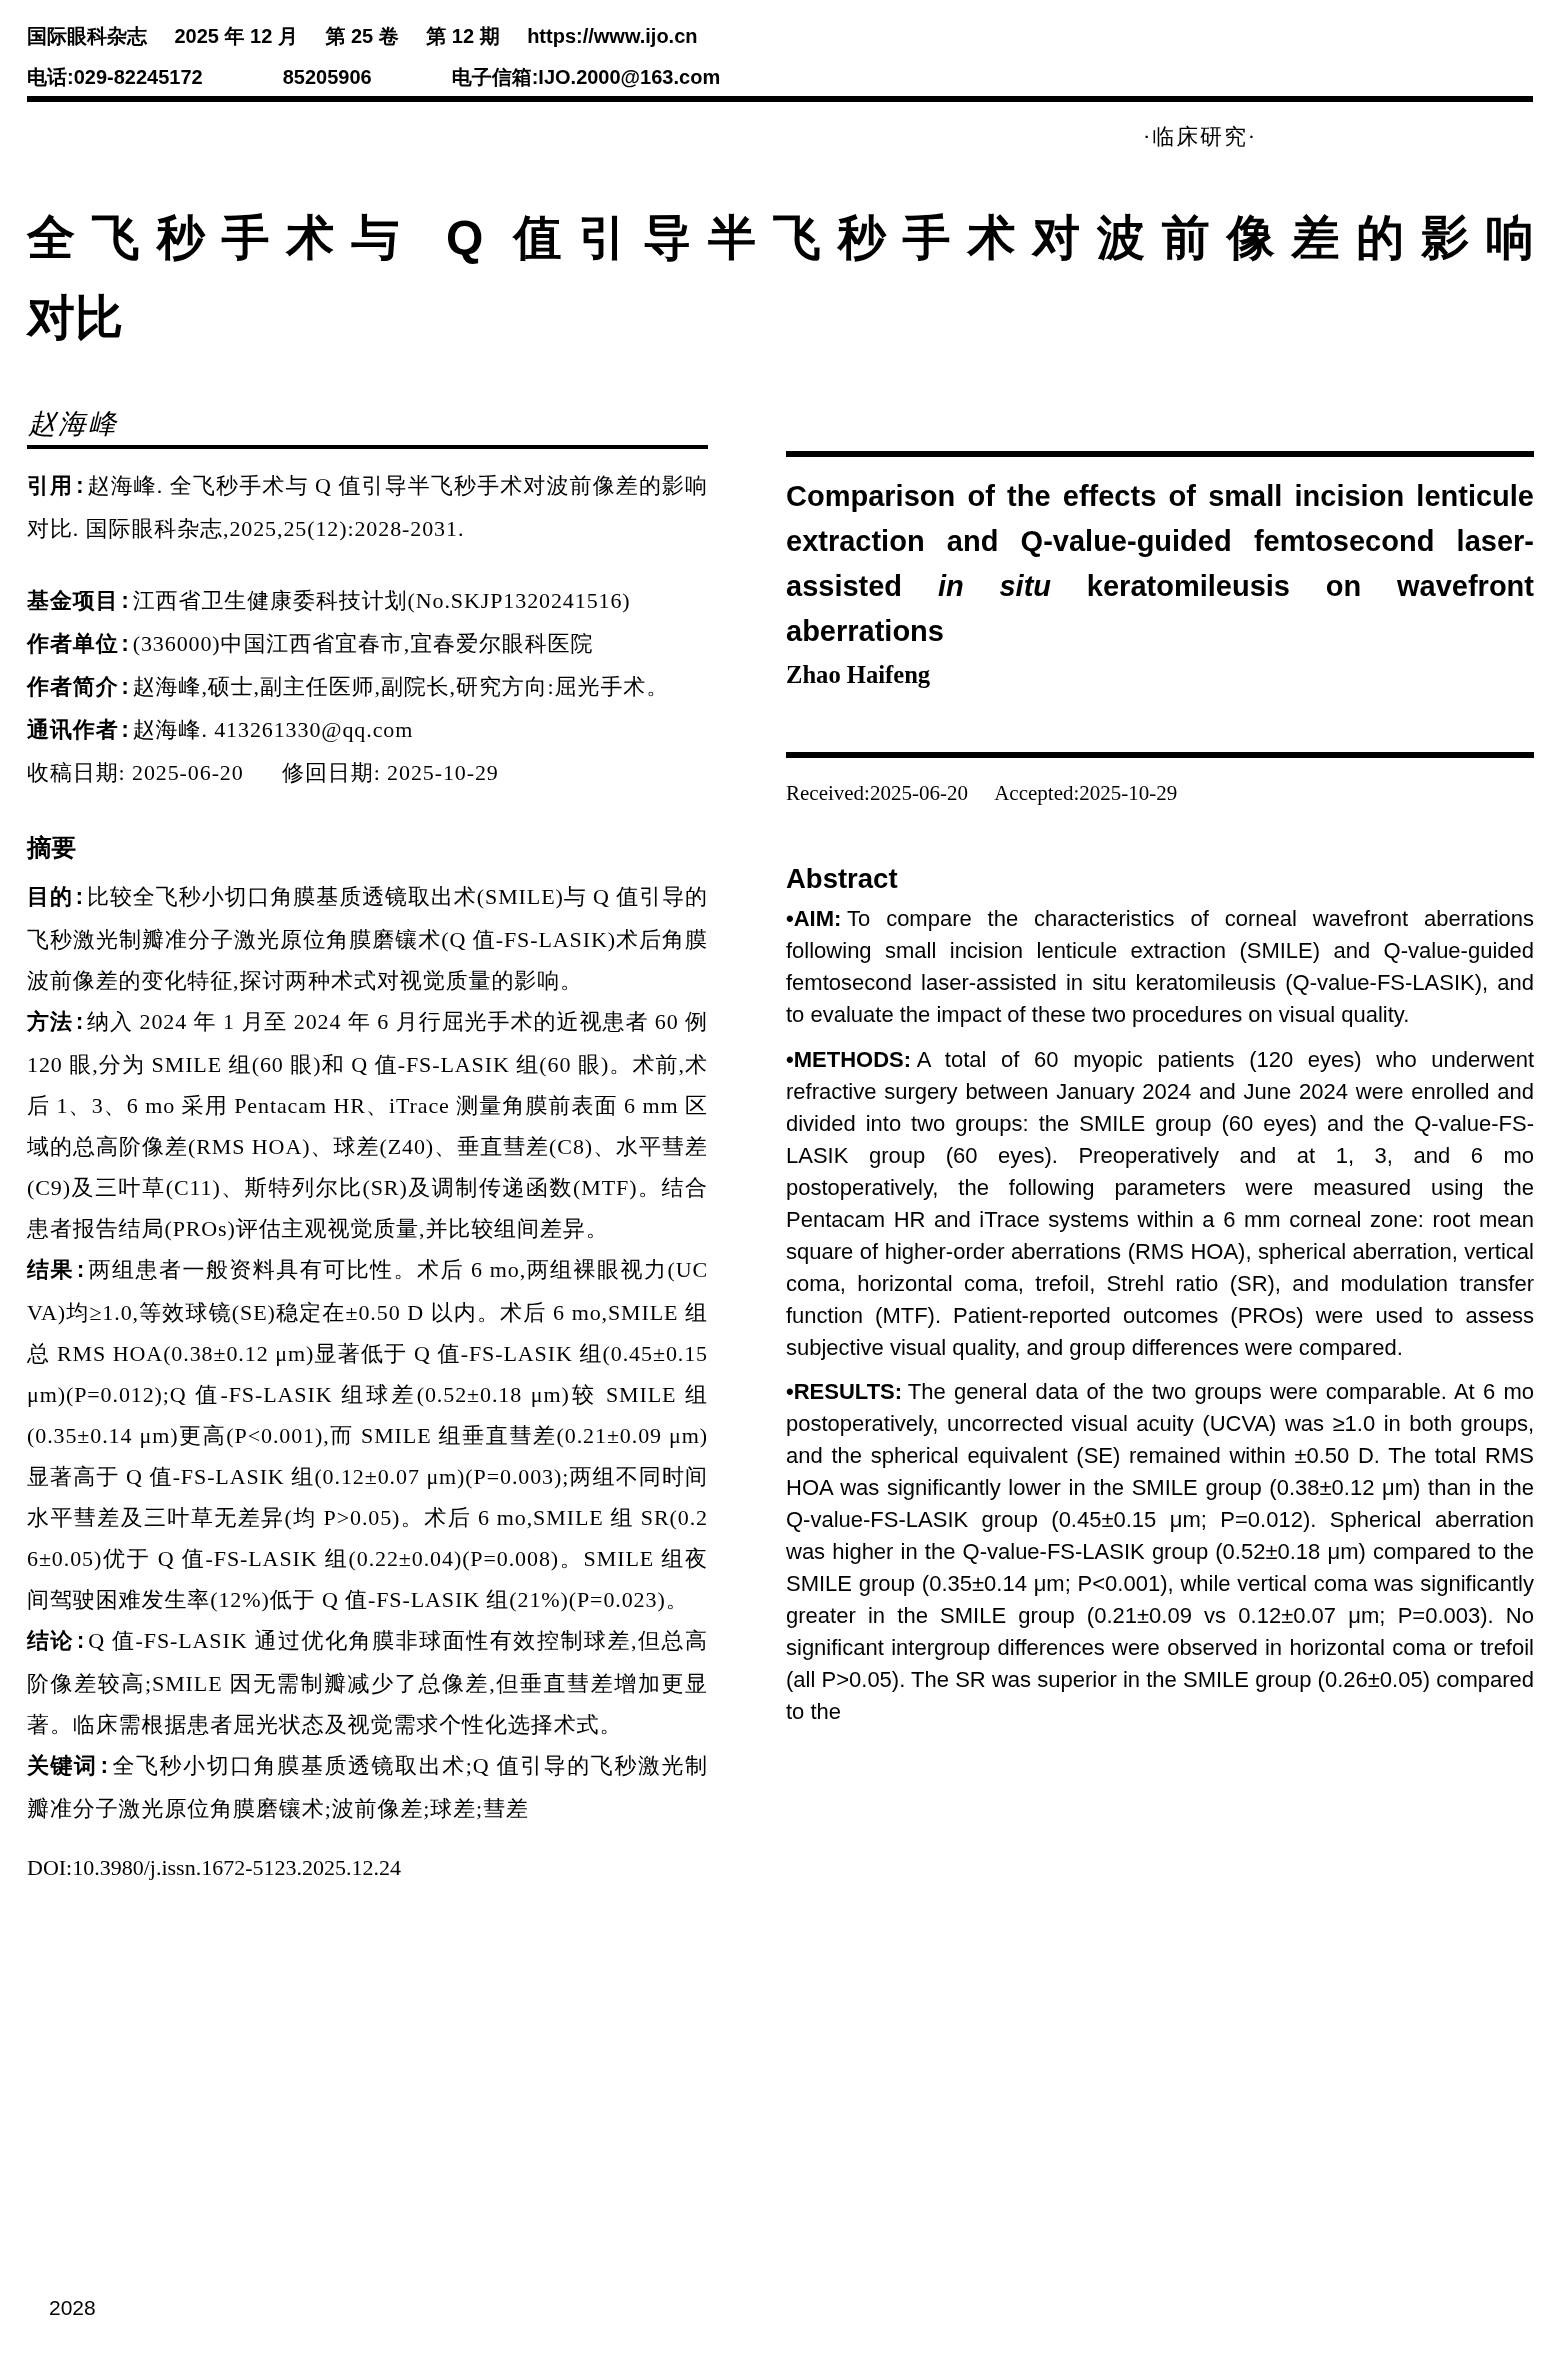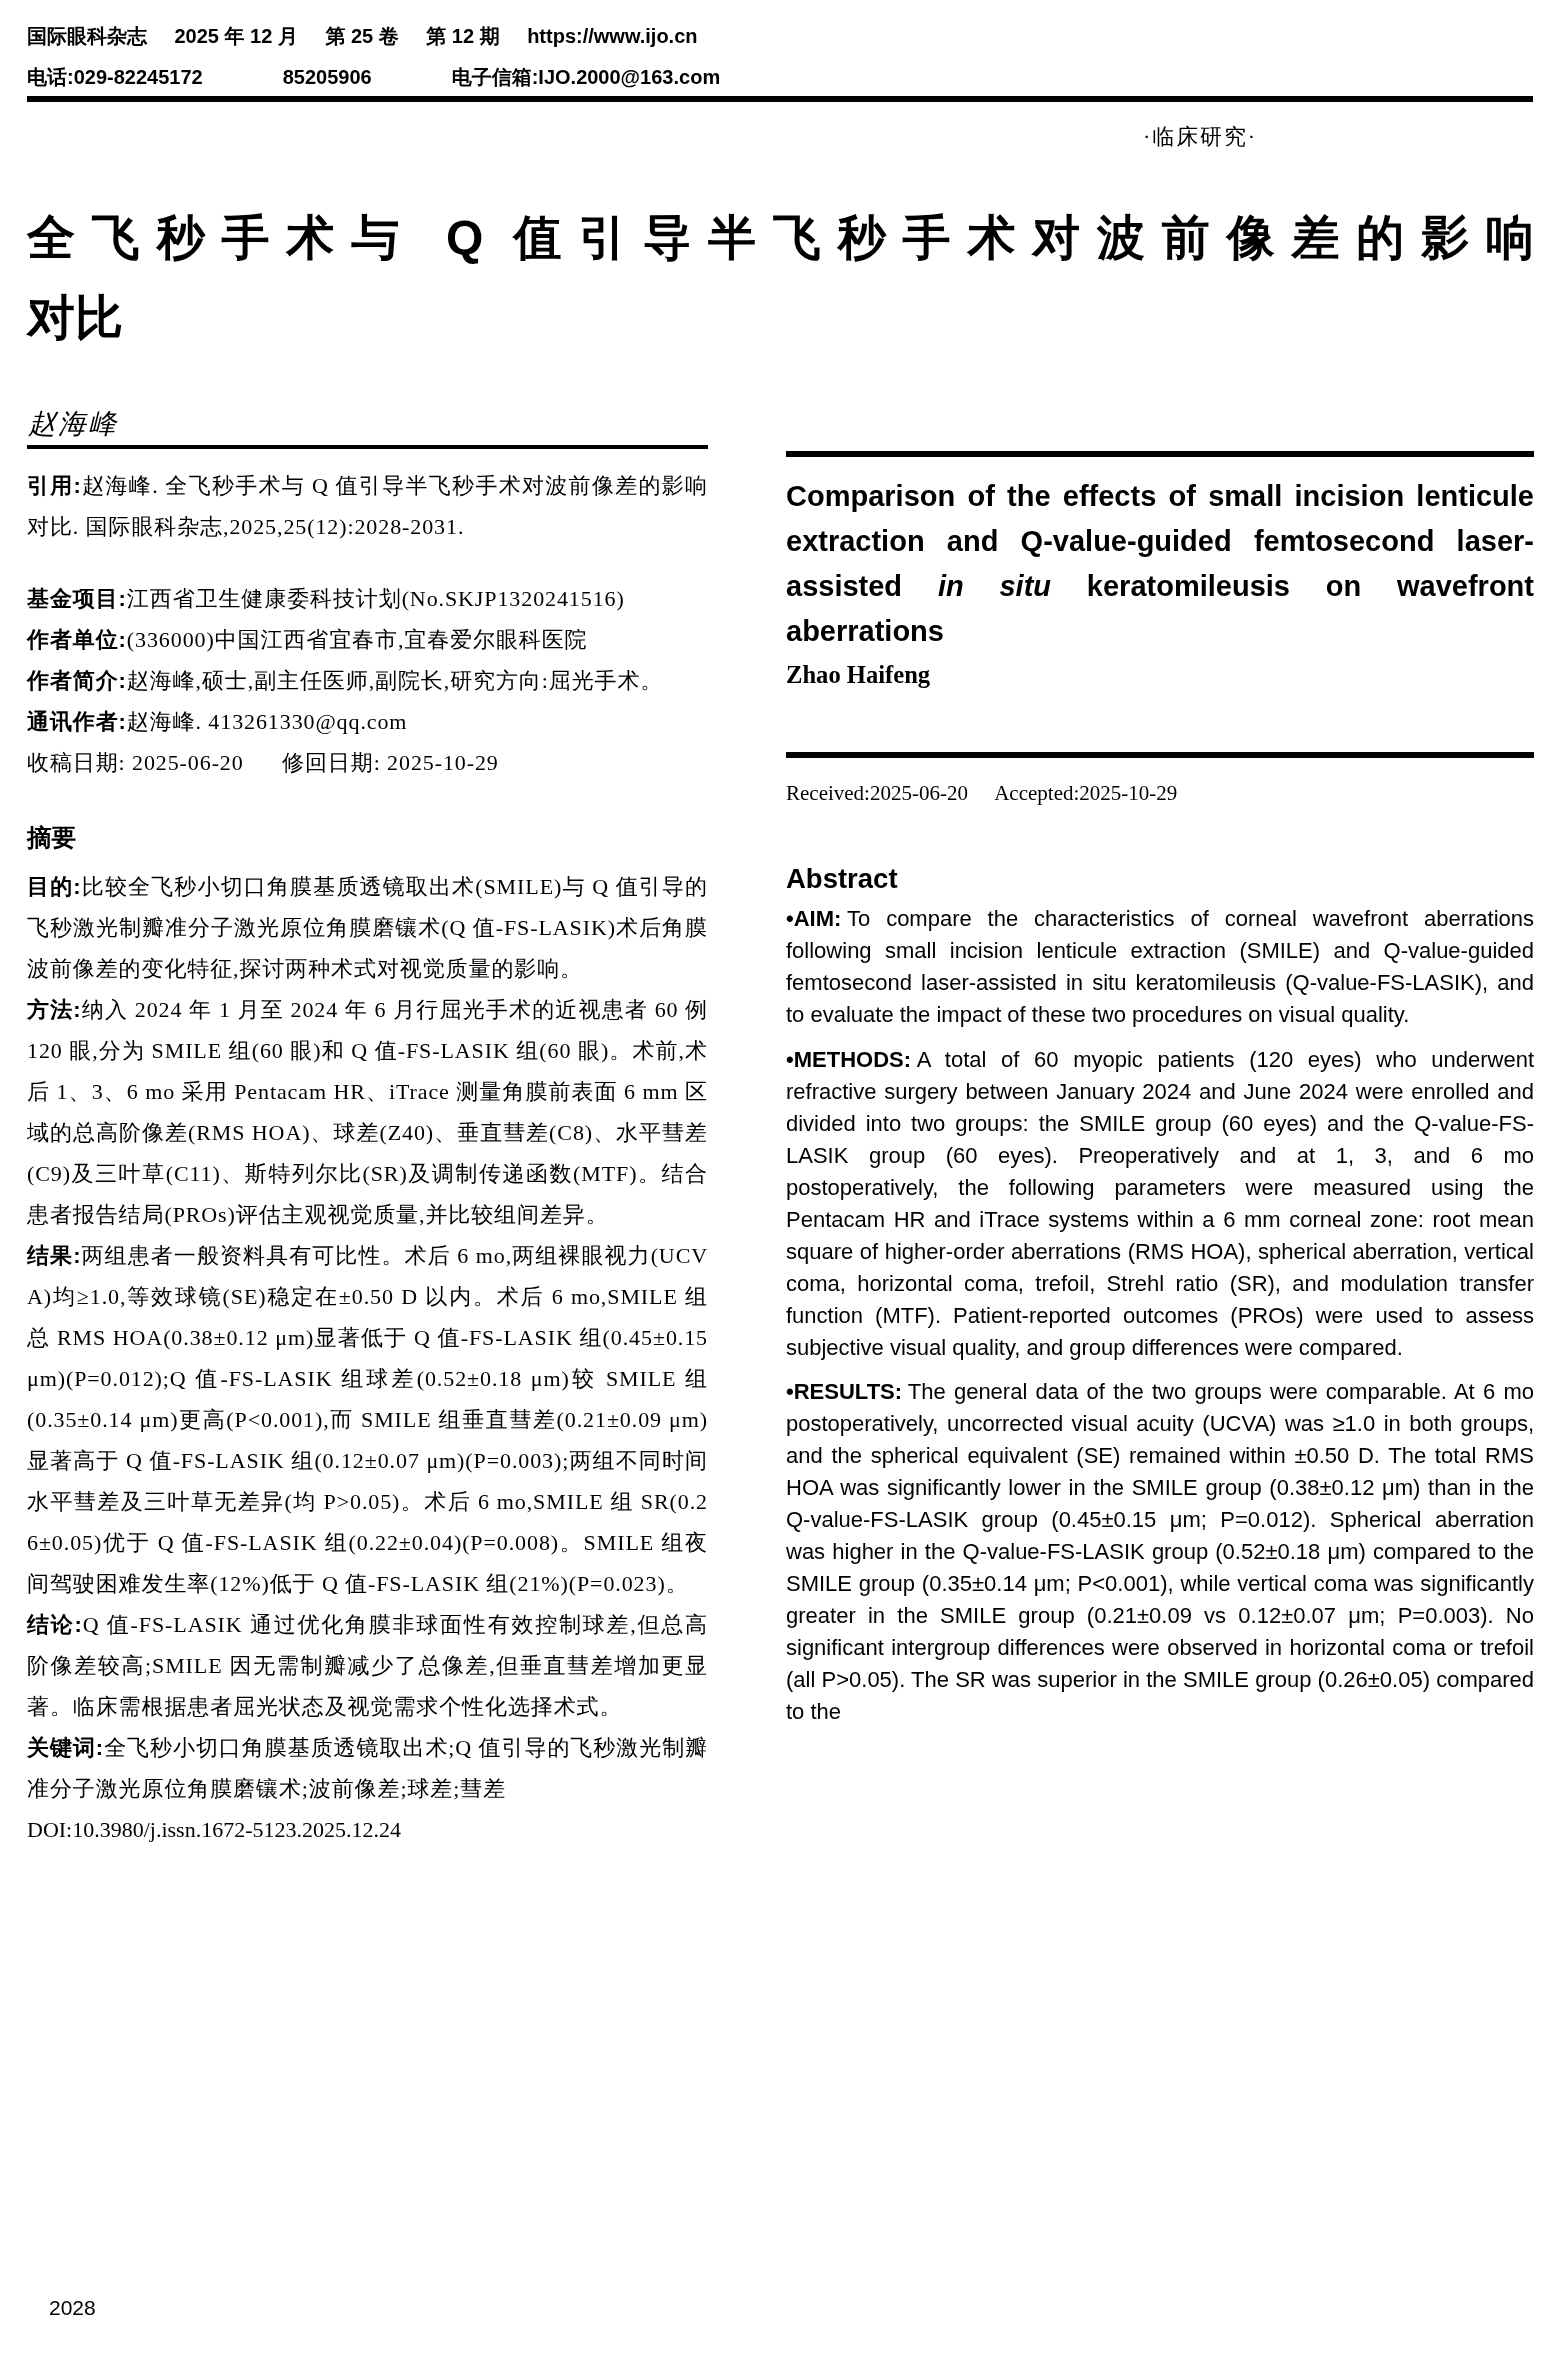--- a/index.html
+++ b/index.html
@@ -31,25 +31,25 @@
     font-style:italic;font-size:27.5px;letter-spacing:2.8px;}
 
   
   .col-left{position:absolute;left:27px;top:445px;width:681px;}
   .col-right{position:absolute;left:786px;top:451px;width:748px;}
   .left-rule{height:4.3px;background:#000;margin-bottom:16px;}
   .right-rule{height:5.7px;background:#000;}
 
   
   .cjk{font-size:22px;line-height:41px;text-align:justify;letter-spacing:0.9px;word-break:break-all;}
-  .lbl{font-family:Liberation Sans, sans-serif;font-weight:bold;font-style:normal;}
+  .lbl{font-family:Liberation Mono, monospace;font-weight:bold;font-style:normal;}
   .gap-a{margin-top:31px;}
   .abs-title-cn{font-family:"Liberation Sans", sans-serif;font-weight:bold;
     font-size:24.6px;line-height:28px;margin-top:41px;margin-bottom:14px;}
-  .doi{letter-spacing:0;}
+  .doi{margin-top:18px;letter-spacing:0;}
 
   
   .en-title{font-family:"Liberation Sans", sans-serif;font-weight:bold;
     font-size:29px;line-height:45px;text-align:justify;margin-top:17px;}
   .en-title i{font-style:italic;}
   .en-author{font-weight:bold;font-size:24.6px;margin-top:6.6px;line-height:30px;}
   .rule-2{margin-top:62px;}
 
   
   .meta{font-size:21px;line-height:33px;text-align:justify;}

